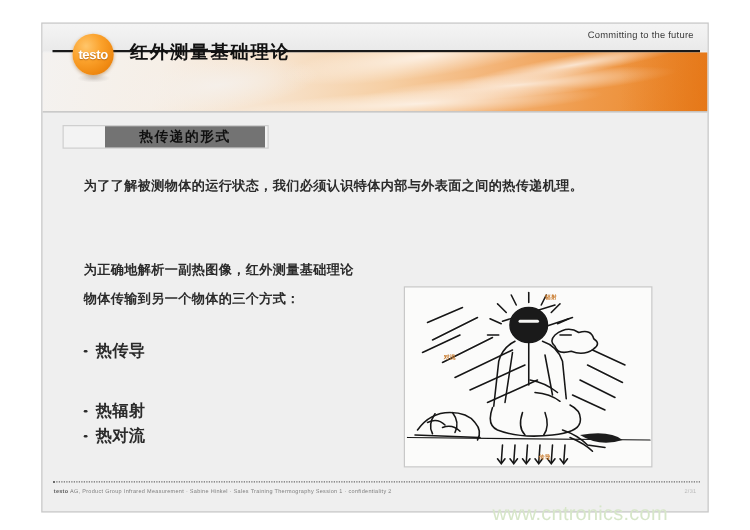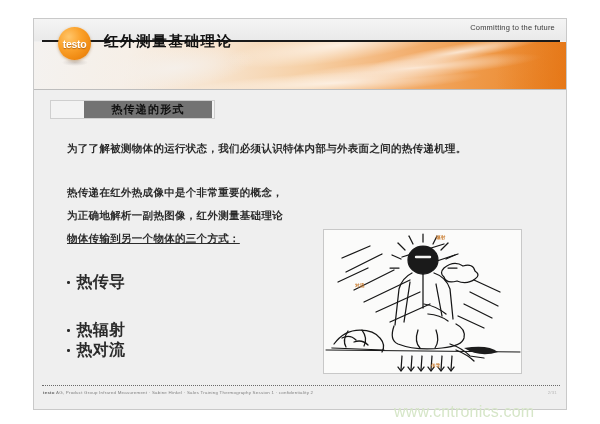--- a/index.html
+++ b/index.html
@@ -114,26 +114,26 @@
   #body { position:absolute; left:11px; top:0; width:100%; height:100%; }
   .para {
     position:absolute;
     font-size:10.5px; font-weight:bold; color:#2b2b2b;
     letter-spacing:.3px; white-space:nowrap;
   }
   #p1 { left:22px; top:123px; }
 
   #p2a { left:22px; top:167px; }
   #p2b { left:22px; top:190px; }
-  #p2c { left:22px; top:213px;text-decoration:underline; }
+  #p2c { left:22px; top:213px; }
 
   .bullet-row {
     position:absolute; left:22px;
     display:flex; align-items:center; gap:7px;
-    font-size:16px; font-weight:bold; color:#2b2b2b; letter-spacing:.3px;
+    font-size:13px; font-weight:bold; color:#2b2b2b; letter-spacing:.3px;
   }
   #b1 { top:253px; }
   #b2 { top:277px;margin-top:44px; }
   #b3 { top:301px;justify-content:flex-end; }
   .dot { width:2.5px; height:2.5px; border-radius:50%; background:#2b2b2b; flex:0 0 auto; }
 
   
   #figure {
     position:absolute; left:289px; top:210px;
     width:199px; height:145px;
@@ -198,21 +198,20 @@
   <div id="title">红外测量基础理论</div>
   <div id="banner-bottom"></div>
 
   <div id="subtitle-wrap"></div>
   <div id="subtitle">
     <span id="subtitle-text">热传递的形式</span>
   </div>
 
   <div id="body">
     <div class="para" id="p1">为了了解被测物体的运行状态，我们必须认识特体内部与外表面之间的热传递机理。</div>
-    <div class="para" id="p2a">热传递在红外热成像中是个非常重要的概念，</div>
     <div class="para" id="p2b">为正确地解析一副热图像，红外测量基础理论</div>
     <div class="para" id="p2c">物体传输到另一个物体的三个方式：</div>
 
     <div class="bullet-row" id="b1">
       <span class="dot"></span>
       <span>热传导</span>
     </div>
     <div class="bullet-row" id="b2">
       <span class="dot"></span>
       <span>热对流</span>

